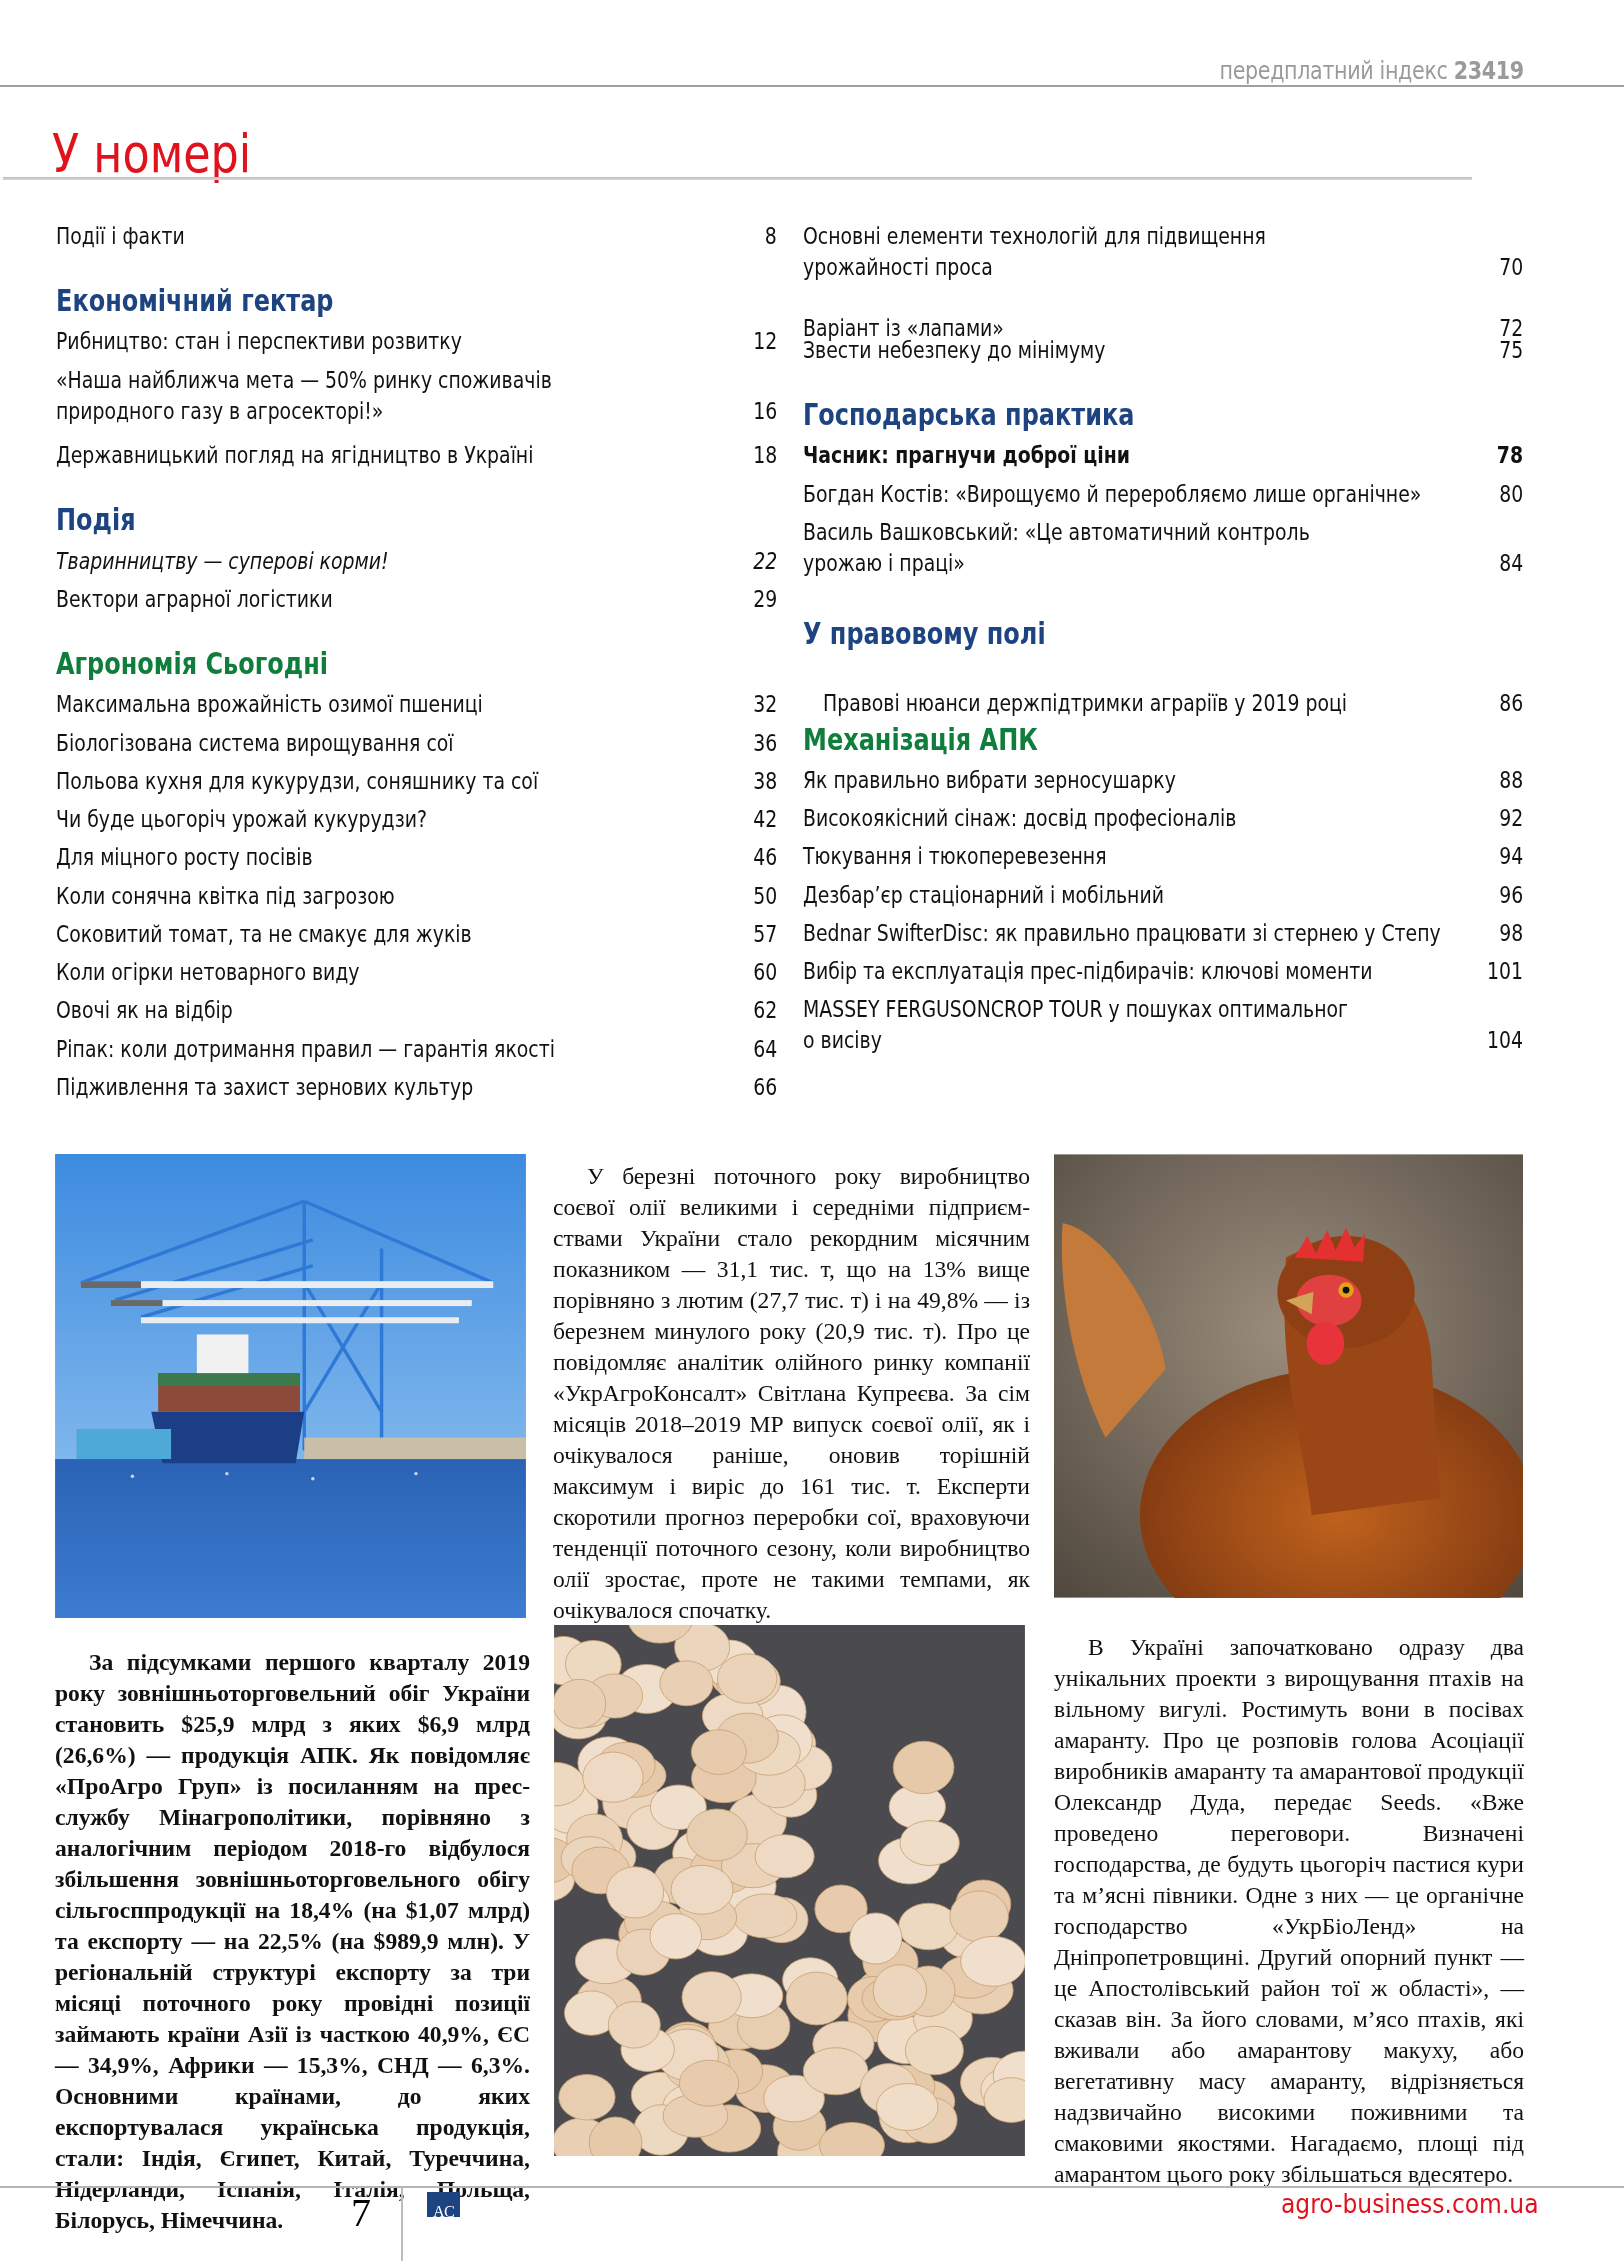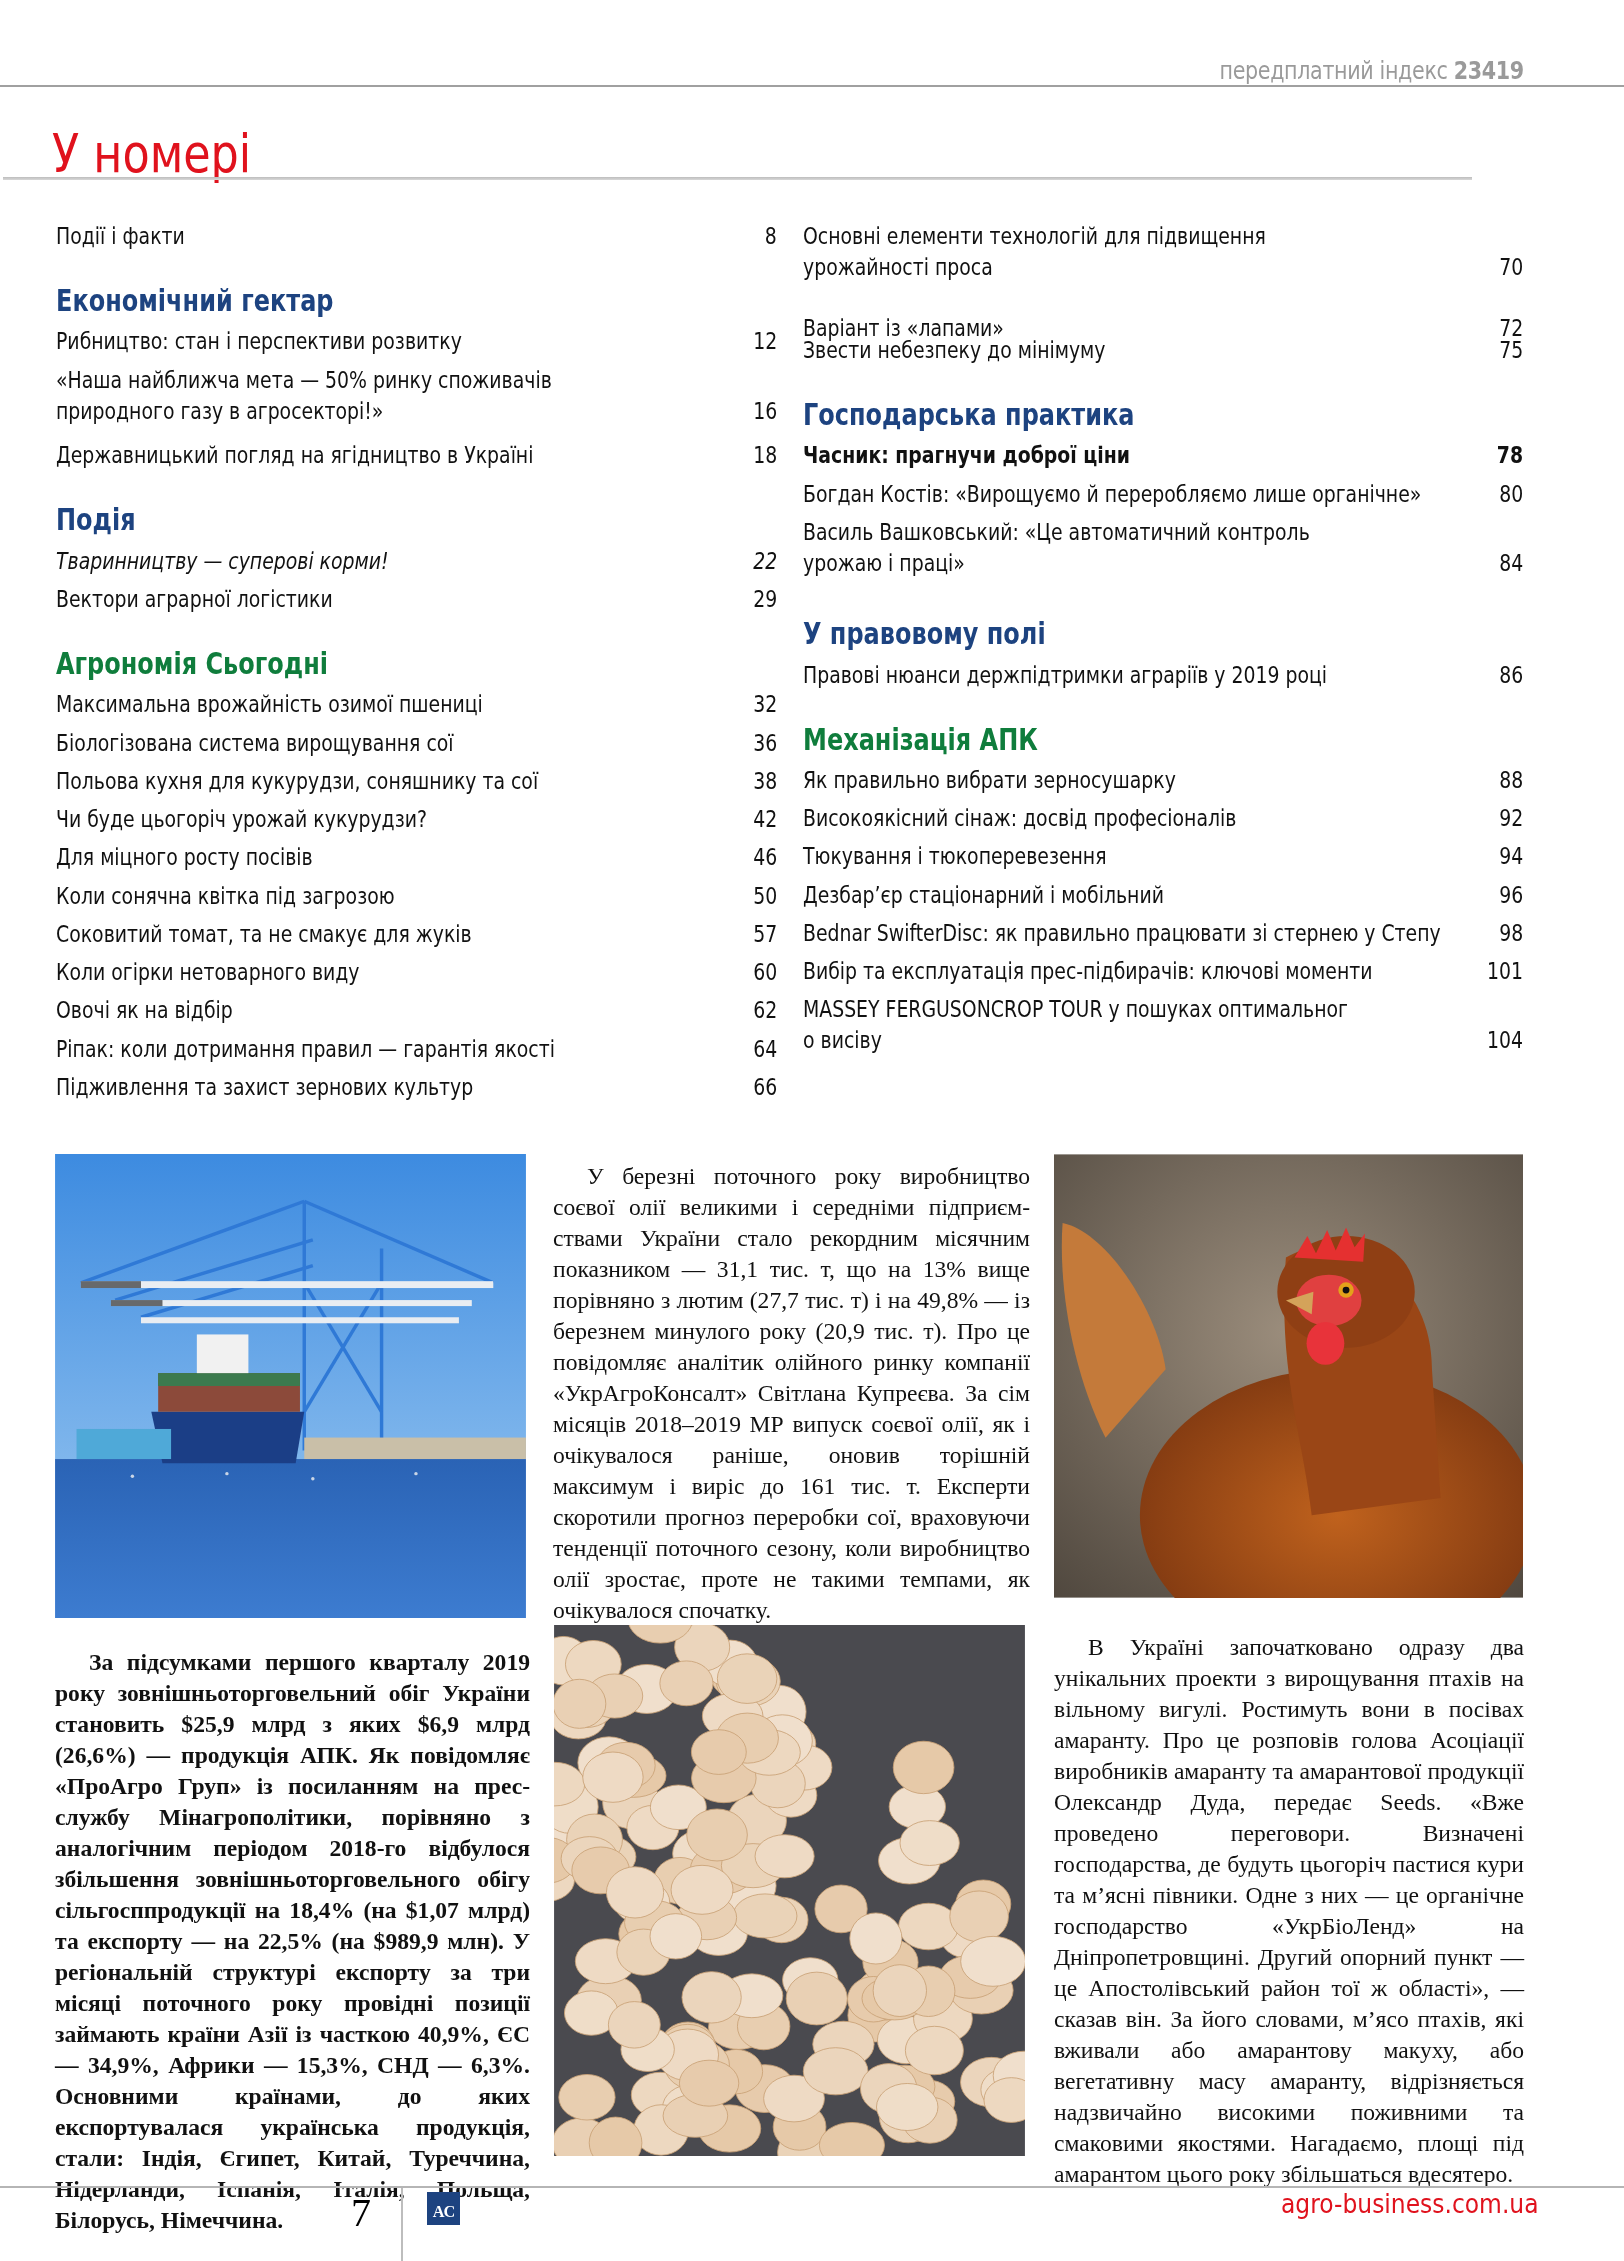--- a/index.html
+++ b/index.html
@@ -29,22 +29,22 @@
   .green { color:#0f7d3c; }
 
   .photo { position:absolute; overflow:hidden; }
   .article { position:absolute; font-family:"Liberation Serif","DejaVu Serif",serif; font-size:23.6px; line-height:31px;
              color:#111; text-align:justify; hyphens:manual; }
   .article p { margin:0; text-indent:34px; }
 
   .footer-line { left:0; top:2186px; width:1625px; height:1.7px; background:#b5b5b5; }
   .footer-vline { position:absolute; left:401px; top:2188px; width:1.7px; height:73px; background:#bdbdbd; }
   .page-num { position:absolute; left:351px; top:2191px; font-family:"Liberation Serif","DejaVu Serif",serif; font-size:40px; line-height:43px; color:#000; }
-  .ac-logo { position:absolute; left:427px; top:2192px; width:33px; height:33px; background:#1d4380; color:#fff;
-             font-family:"Liberation Serif","DejaVu Serif",serif; font-weight:bold; font-size:16.3px; line-height:40px; text-align:center; letter-spacing:-0.9px; }
+  .ac-logo { position:absolute; left:427px; top:2192px; width:33px; height:25px; background:#1d4380; color:#fff;
+             font-family:"Liberation Serif","DejaVu Serif",serif; font-weight:normal; font-size:16.3px; line-height:40px; text-align:center; letter-spacing:-0.9px; }
   .site { position:absolute; left:1281px; top:2189px; font-family:"DejaVu Sans","Liberation Sans",sans-serif; font-size:26px; line-height:31px; color:#e0121d;
           transform:scaleX(0.9); transform-origin:left center; white-space:nowrap; }
 </style>
 </head>
 <body>
 
 <div class="hline index-line"></div>
 <div class="subscr">
   <span>передплатний індекс</span>
   <b>23419</b>
@@ -148,21 +148,21 @@
     <div class="toc-item" style="top: 478px; height: 32px;">
       <span class="t" style="top: 0px;">Богдан Костів: «Вирощуємо й переробляємо лише органічне»</span>
       <span class="n" style="top: 0px;">80</span>
     </div>
     <div class="toc-item" style="top: 516px; height: 64px;">
       <span class="t" style="top: 0px;">Василь Вашковський: «Це автоматичний контроль</span>
       <span class="t" style="top: 31px;">урожаю і праці»</span>
       <span class="n" style="top: 31px;">84</span>
     </div>
     <div class="toc-head blue" style="top: 617px;">У правовому полі</div>
-    <div class="toc-item" style="top: 659px; height: 32px;">
+    <div class="toc-item" style="top: 687px; height: 32px; margin-left: 20px;">
       <span class="t" style="top: 0px;">Правові нюанси держпідтримки аграріїв у 2019 році</span>
       <span class="n" style="top: 0px;">86</span>
     </div>
     <div class="toc-head green" style="top: 723px;">Механізація АПК</div>
     <div class="toc-item" style="top: 764px; height: 32px;">
       <span class="t" style="top: 0px;">Як правильно вибрати зерносушарку</span>
       <span class="n" style="top: 0px;">88</span>
     </div>
     <div class="toc-item" style="top: 802px; height: 32px;">
       <span class="t" style="top: 0px;">Високоякісний сінаж: досвід професіоналів</span>

